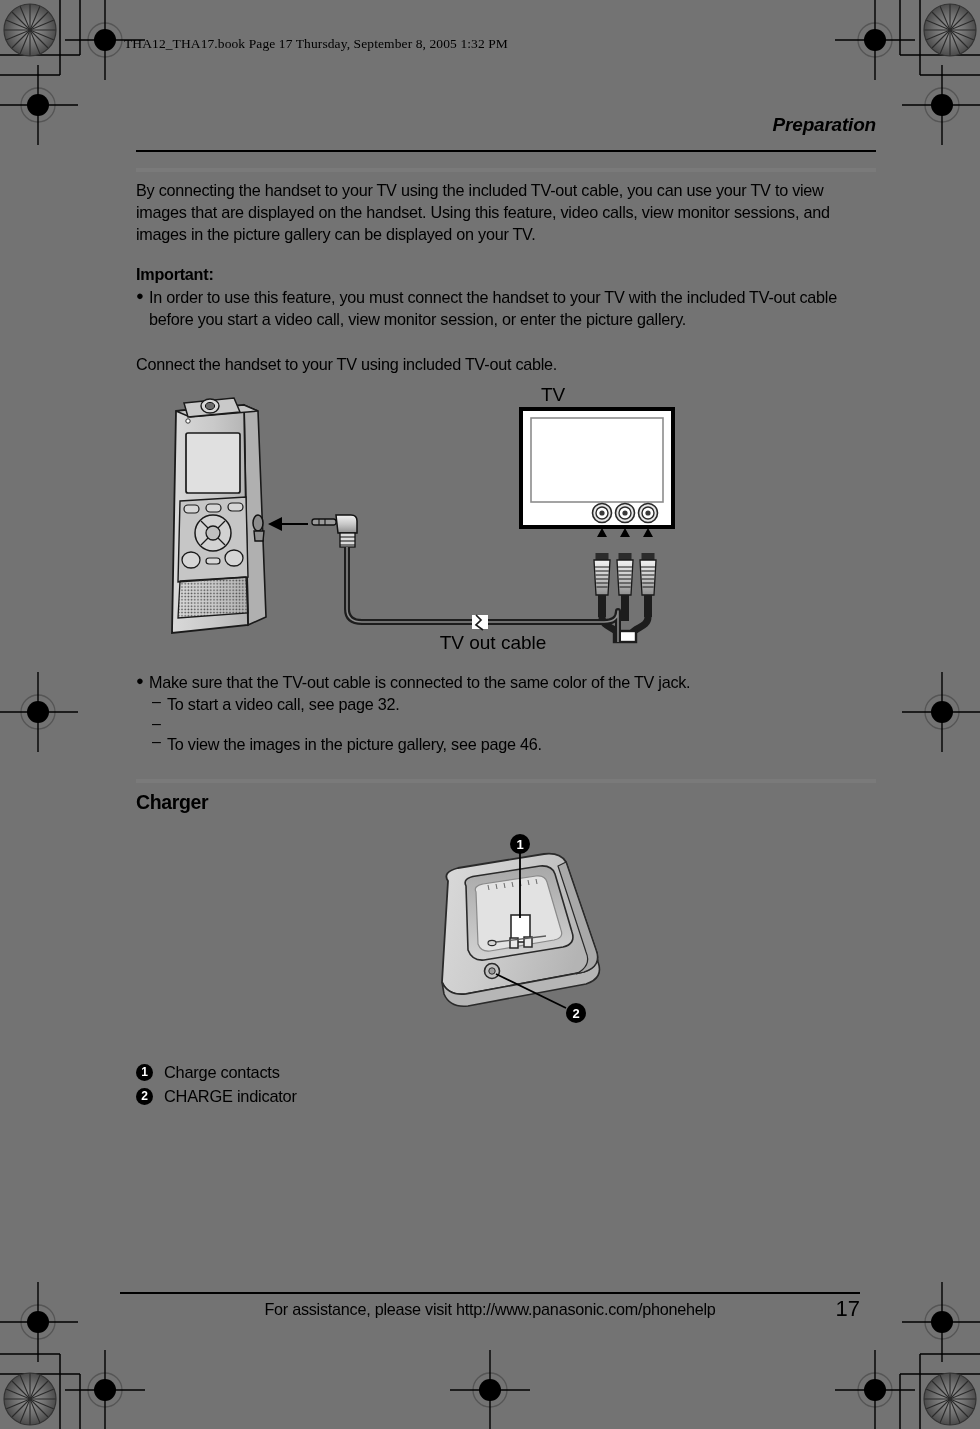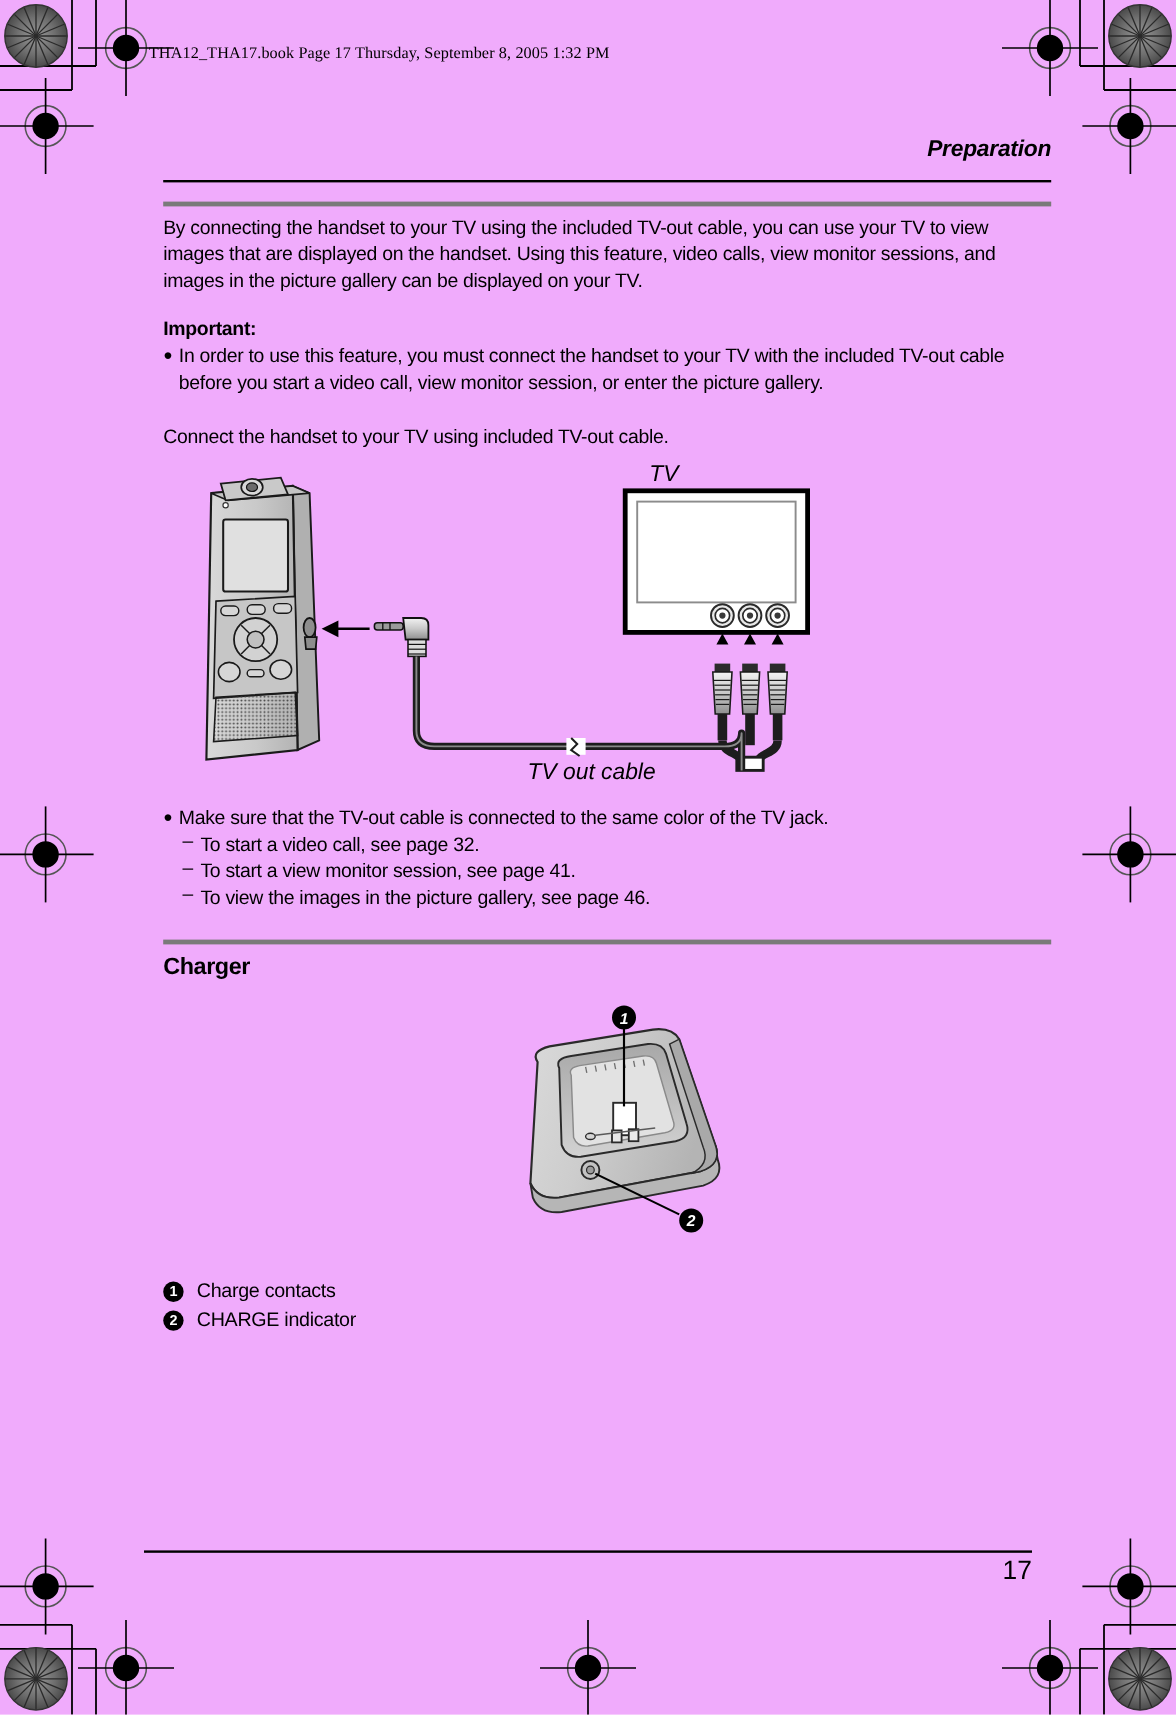--- a/index.html
+++ b/index.html
@@ -9,21 +9,21 @@
   }
   body {
     font-family: "Liberation Sans", sans-serif;
     color: #000000;
   }
   #page {
     position: relative;
     width: 980px;
     height: 1429px;
     overflow: hidden;
-    background: #f0abfc;
+    background: #737373;
   }
 
   
   .marks {
     position: absolute;
     left: 0; top: 0;
     width: 980px; height: 1429px;
     pointer-events: none;
   }
 
@@ -162,21 +162,21 @@
   }
   .footer-wrap {
     position: absolute;
     left: 120px;
     top: 0;
     width: 740px;
     height: 1429px;
     pointer-events: none;
   }
 
-  .fig { position: relative; font-style: italic; }
+  .fig { position: relative; }
 </style>
 </head>
 <body>
 
 <div id="page">
 
   <svg class="marks" viewBox="0 0 980 1429" xmlns="http://www.w3.org/2000/svg">
     <defs>
       <g id="regmark">
         <circle cx="0" cy="0" r="17" fill="none" stroke="#555" stroke-width="1.3"></circle>
@@ -441,21 +441,20 @@
       <span class="bullet-mark">●</span>
       <span class="bullet">Make sure that the TV-out cable is connected to the same color of the TV jack.</span>
     </div>
 
     <div class="dash-row">
       <span class="dash-mark">–</span>
       <span class="dash">To start a video call, see page 32.</span>
     </div>
     <div class="dash-row">
       <span class="dash-mark">–</span>
-      <span class="dash">To start a view monitor session, see page 41.</span>
     </div>
     <div class="dash-row">
       <span class="dash-mark">–</span>
       <span class="dash">To view the images in the picture gallery, see page 46.</span>
     </div>
 
     <div class="rule-gray" style="margin-top:24px"></div>
     <h2 class="section" style="margin-top:7px">Charger</h2>
 
     <div class="fig" style="margin-top:12px; height:215px">
@@ -532,17 +531,18 @@
       </div>
       <div class="callout-row">
         <span class="callout-num">2</span>
         <span class="callout-text">CHARGE indicator</span>
       </div>
     </div>
 
   </div>
 
   <div class="footer-rule"></div>
+  <div class="footer-text">For assistance, please visit http://www.panasonic.com/phonehelp</div>
   <div class="footer-wrap">
     <div class="footer-page">17</div>
   </div>
 
 </div>
 
 </body></html>

